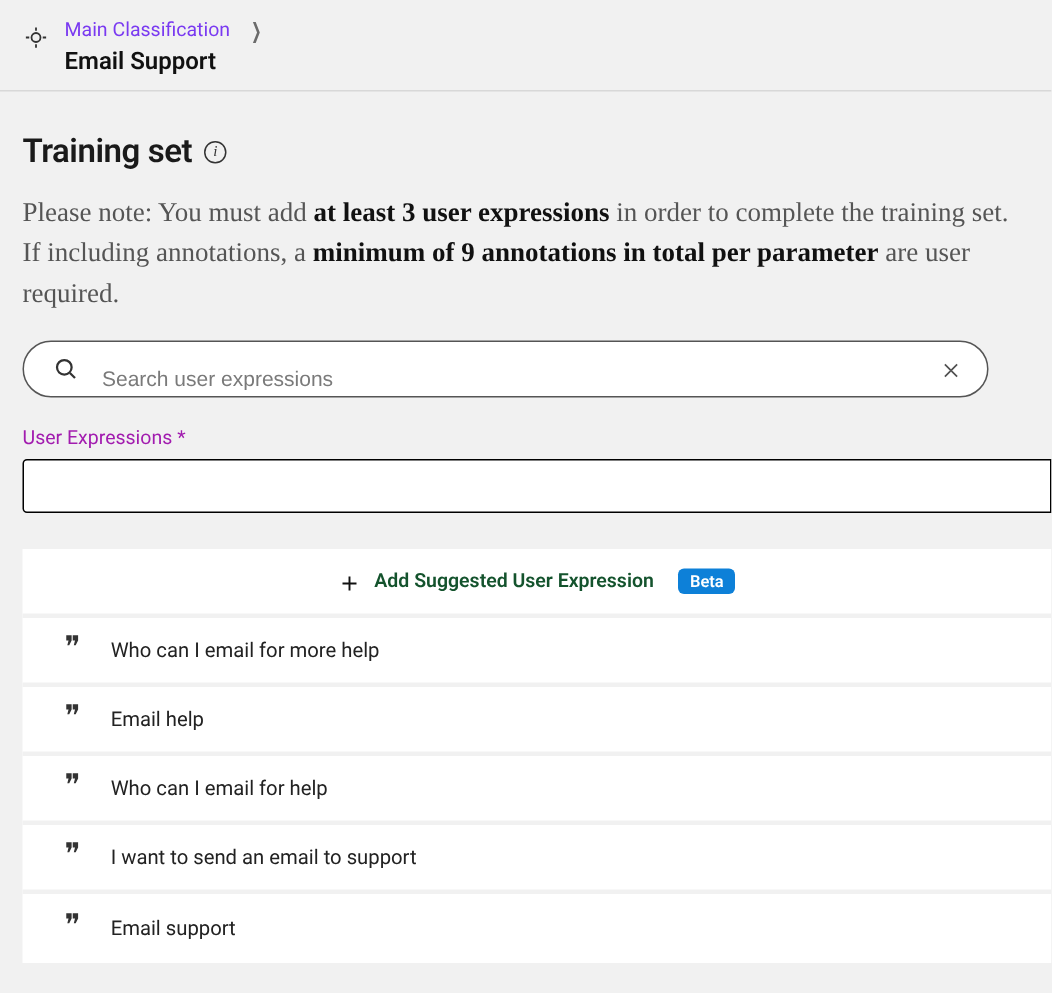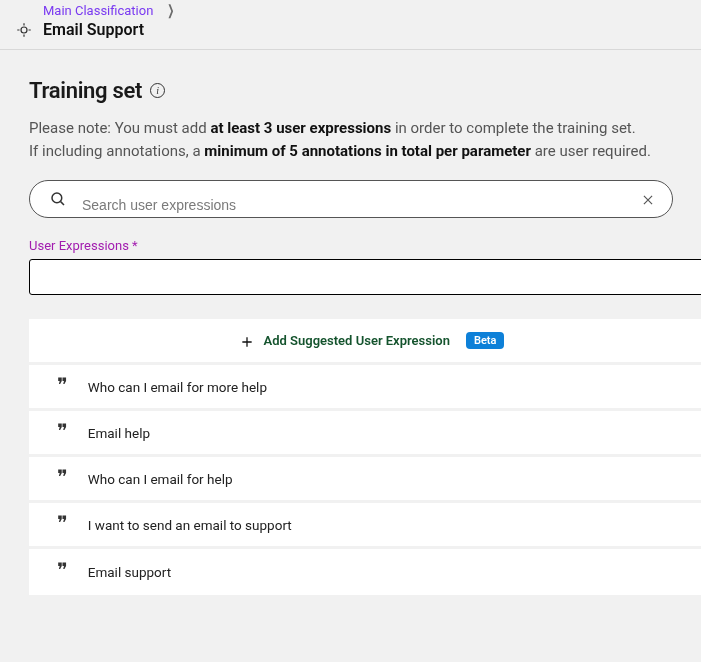--- a/index.html
+++ b/index.html
@@ -6,22 +6,22 @@
     body {
       font-family: -apple-system, BlinkMacSystemFont, "Segoe UI", Roboto, Arial, sans-serif;
       background: #f1f1f1;
       color: #1a1a1a;
       width: 701px;
       height: 662px;
       overflow: hidden;
     }
     .header {
       display: flex;
-      align-items: flex-end;
-      padding: 2px 15px 10px 15px;
+      align-items: flex-start;
+      padding: 12px 15px 10px 15px;
       border-bottom: 1px solid #d8d8d8;
       gap: 10px;
     }
     .header-icon {
       width: 18px;
       height: 18px;
       margin-top: 4px;
       color: #333;
     }
     .breadcrumb-block {
@@ -44,21 +44,20 @@
       transform: scaleX(0.6);
       font-size: 14px;
     }
     .page-subtitle {
       font-size: 16px;
       font-weight: 600;
       color: #111;
     }
     .content {
       padding: 28px 15px 0 15px;
-      margin-left: 14px;
     }
     .section-title-row {
       display: flex;
       align-items: center;
       gap: 8px;
       margin-bottom: 14px;
     }
     .section-title {
       font-size: 22px;
       font-weight: 600;
@@ -71,24 +70,25 @@
       border-radius: 50%;
       display: inline-flex;
       align-items: center;
       justify-content: center;
       font-size: 10px;
       font-style: italic;
       font-family: serif;
       color: #333;
     }
     .note {
-      font-size: 15px;
+      font-size: 18px;
       color: #555;
       line-height: 1.5;
       margin-bottom: 18px;
+      font-family: Liberation Serif, serif;
     }
     .note strong { color: #111; font-weight: 700; }
     .search-wrap {
       position: relative;
       width: 644px;
       margin-bottom: 20px;
     }
     .search-input {
       width: 100%;
       height: 38px;
@@ -212,21 +212,21 @@
 </div>
 
 <div class="content">
   <div class="section-title-row">
     <h2 class="section-title">Training set</h2>
     <span class="info-icon">i</span>
   </div>
 
   <p class="note">
     <span>Please note: You must add </span><strong>at least 3 user expressions</strong><span> in order to complete the training set.</span><br>
-    <span>If including annotations, a </span><strong>minimum of 5 annotations in total per parameter</strong><span> are user required.</span>
+    <span>If including annotations, a </span><strong>minimum of 9 annotations in total per parameter</strong><span> are user required.</span>
   </p>
 
   <div class="search-wrap">
     <span class="search-icon">
       <svg viewBox="0 0 24 24" fill="none" stroke="currentColor" stroke-width="2">
         <circle cx="10.5" cy="10.5" r="6.5"></circle>
         <path d="M20 20l-4.5-4.5"></path>
       </svg>
     </span>
     <input type="text" class="search-input" placeholder="Search user expressions" style="">

